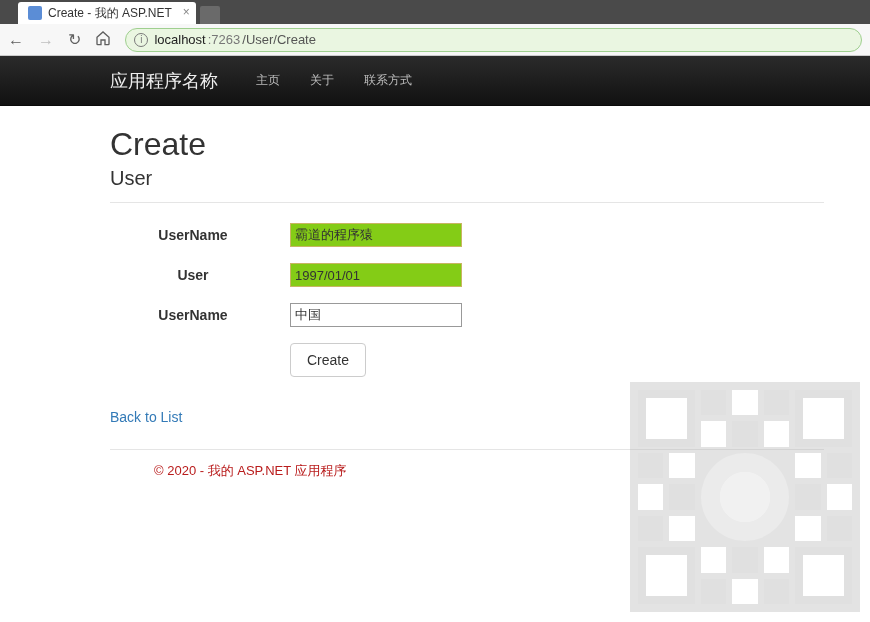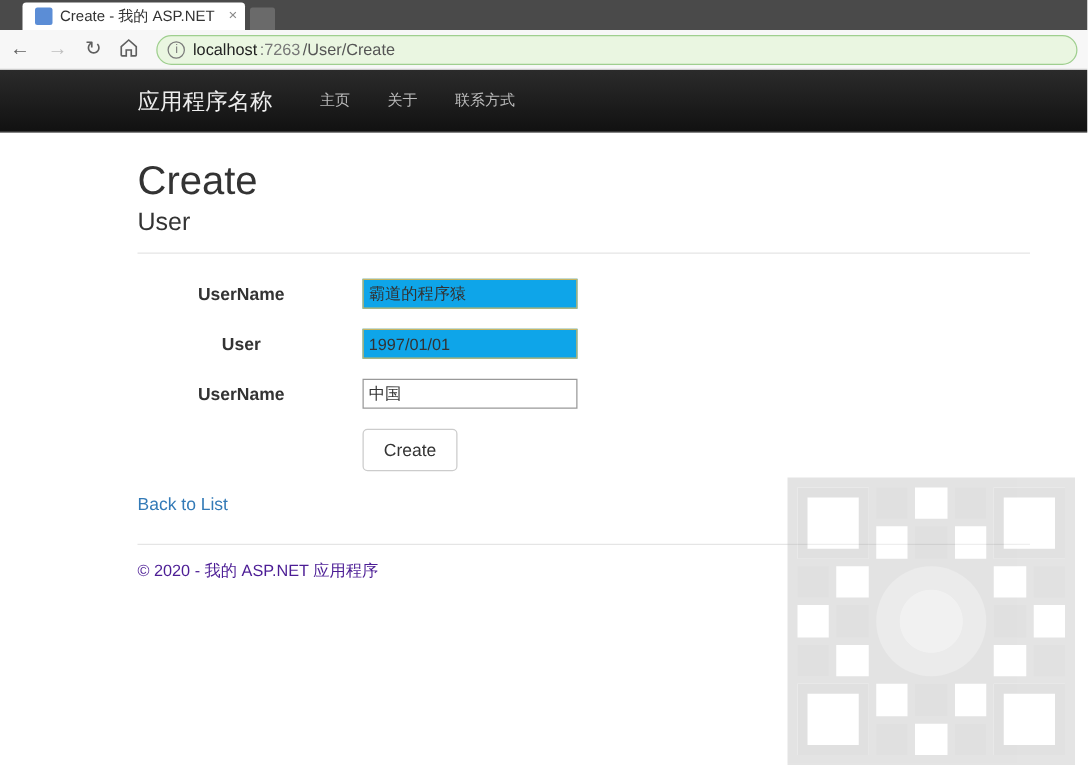--- a/index.html
+++ b/index.html
@@ -141,46 +141,46 @@
     .form-control {
       width: 172px;
       height: 24px;
       border: 1px solid #999;
       padding: 1px 4px;
       font-size: 13px;
       font-family: inherit;
       color: #333;
     }
     .form-control.autofill {
-      background: #0ea5e9;
+      background: #84cc16;
       border-color: #c8b562;
     }
     .btn {
       display: inline-block;
       background: #fff;
       border: 1px solid #ccc;
       border-radius: 4px;
       padding: 8px 16px;
       font-size: 14px;
       color: #333;
       cursor: pointer;
     }
     .link-back {
       color: #337ab7;
       font-size: 14px;
       display: inline-block;
-      margin-top: 2px;
+      margin-top: 16px;
       text-align: right;
     }
     .footer-line {
       border: 0;
       border-top: 1px solid #e5e5e5;
       margin: 24px 0 12px;
     }
-    .footer-text { color: #4c1d95; font-size: 13px; }
+    .footer-text { color: #b91c1c; font-size: 13px; margin-left: 44px; }
 
     
     .qr {
       position: absolute;
       right: 10px;
       bottom: 10px;
       width: 230px;
       height: 230px;
       opacity: 0.38;
       background: #b8b8b8;

